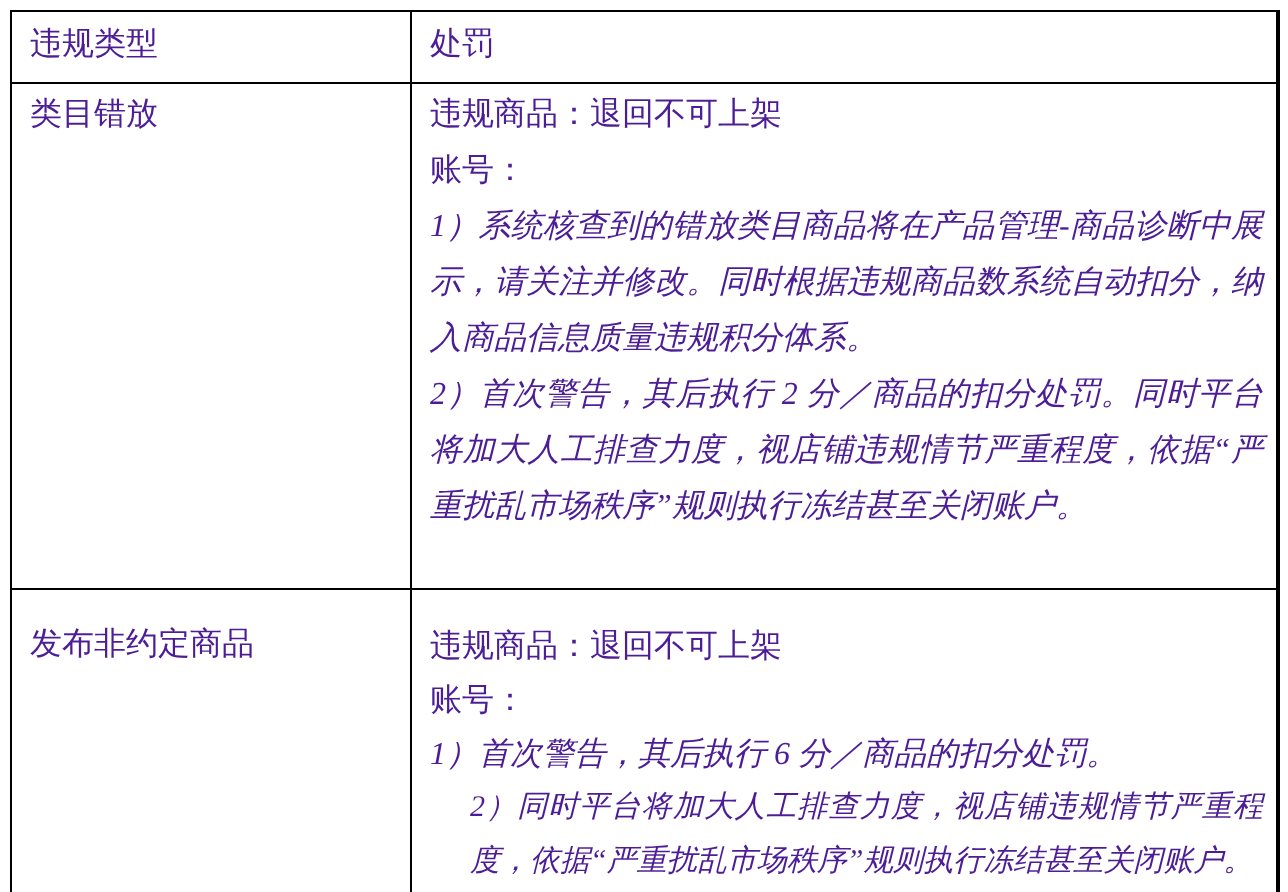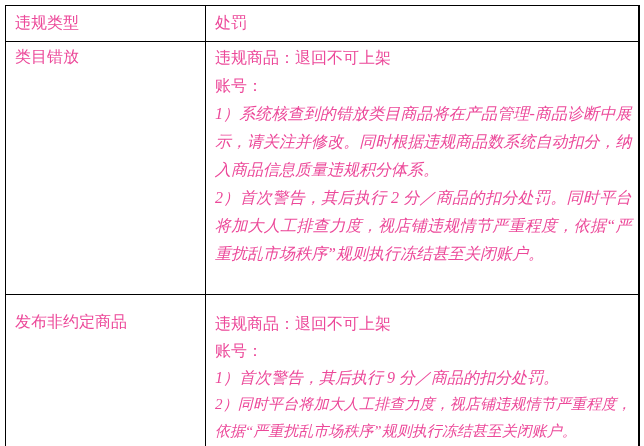--- a/index.html
+++ b/index.html
@@ -24,21 +24,21 @@
     border: 1px solid #000000;
     border-right-width: 2px;
     border-bottom-width: 2px;
   }
   col.c1 { width: 200px; }
   col.c2 { width: 433px; }
   td {
     border: 1px solid #000000;
     vertical-align: top;
     font-size: 16px;
-    color: #ec4899;
+    color: #4c1d95;
     background: #ffffff;
     box-sizing: border-box;
   }
   tr.hdr td {
     height: 36px;
     padding: 7px 8px 0 9px;
     line-height: 20px;
   }
   td.type-cell {
     padding: 2px 8px 2px 9px;
@@ -55,20 +55,21 @@
   .penalty-cell p {
     margin: 0;
     padding: 0;
   }
   .penalty-cell p.para {
     text-align: justify;
     font-style: italic;
   }
   tr.row2 .penalty-cell p.small {
     font-size: 15px;
+    margin-left: 20px;
   }
 </style>
 </head>
 <body>
 
 <div class="page">
   <table class="vtable">
     <colgroup>
       <col class="c1">
       <col class="c2">
@@ -87,19 +88,19 @@
           <p class="para">1）系统核查到的错放类目商品将在产品管理-商品诊断中展示，请关注并修改。同时根据违规商品数系统自动扣分，纳入商品信息质量违规积分体系。</p>
           <p class="para">2）首次警告，其后执行 2 分／商品的扣分处罚。同时平台将加大人工排查力度，视店铺违规情节严重程度，依据“严重扰乱市场秩序”规则执行冻结甚至关闭账户。</p>
         </td>
       </tr>
 
       <tr class="row2">
         <td class="type-cell">发布非约定商品</td>
         <td class="penalty-cell">
           <p>违规商品：退回不可上架</p>
           <p>账号：</p>
-          <p class="para">1）首次警告，其后执行 9 分／商品的扣分处罚。</p>
+          <p class="para">1）首次警告，其后执行 6 分／商品的扣分处罚。</p>
           <p class="para small">2）同时平台将加大人工排查力度，视店铺违规情节严重程度，依据“严重扰乱市场秩序”规则执行冻结甚至关闭账户。</p>
         </td>
       </tr>
     </tbody>
   </table>
 </div>
 
 </body></html>

